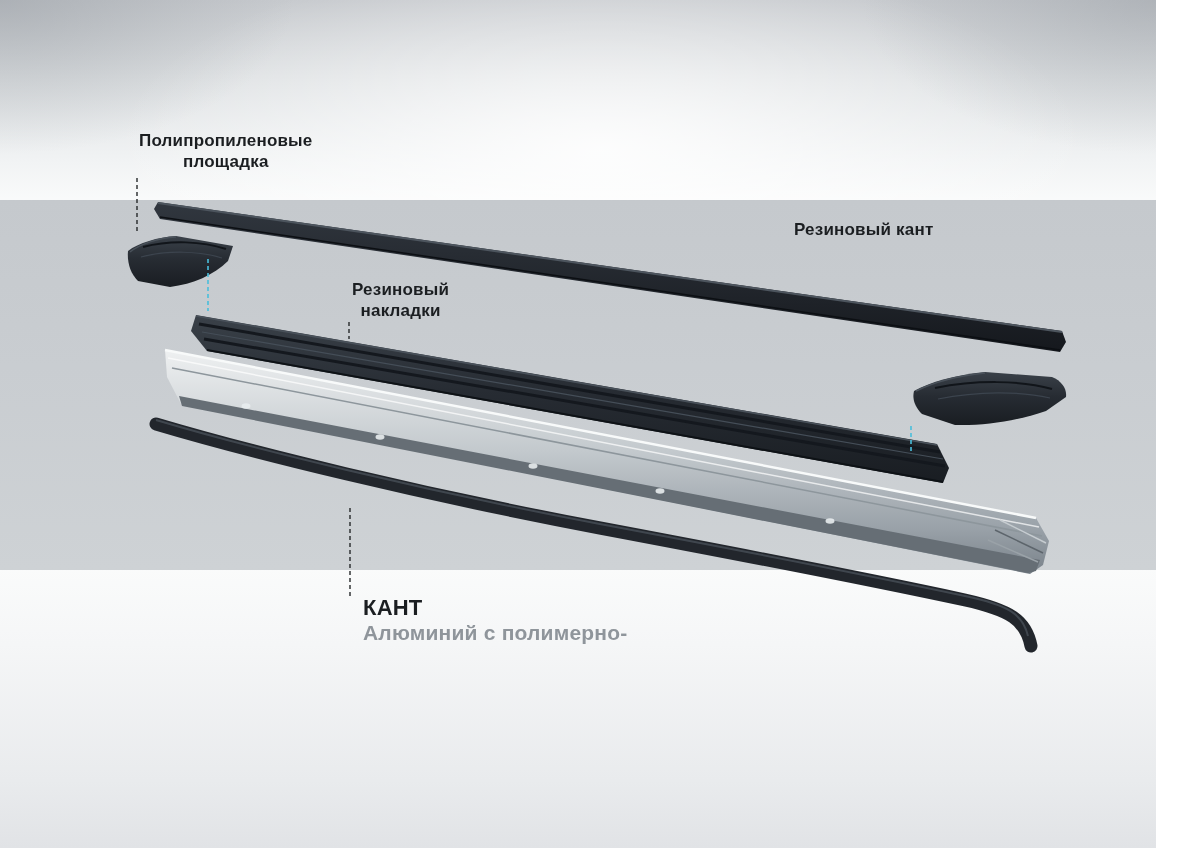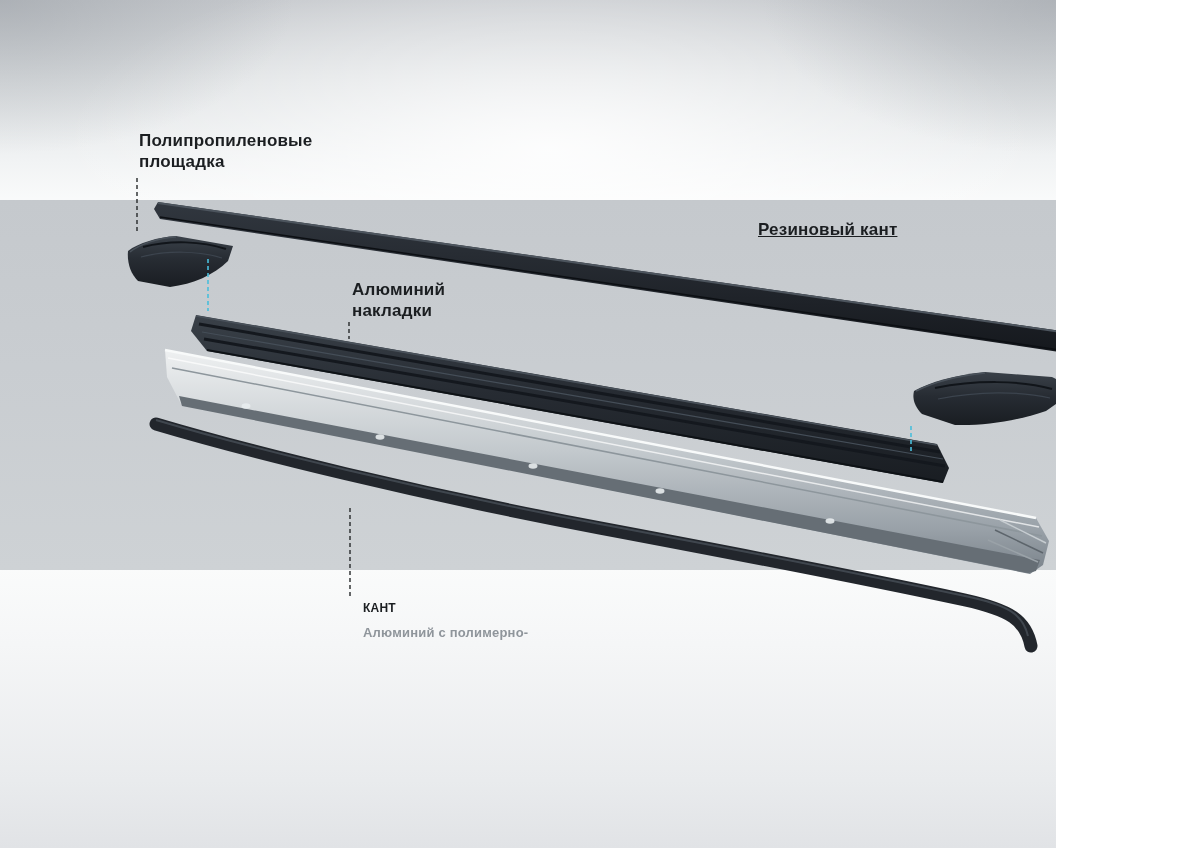--- a/index.html
+++ b/index.html
@@ -1,43 +1,44 @@
 <!DOCTYPE html>
 <html><head>
 <meta charset="utf-8">
 <style>
   html,body { margin:0; padding:0; }
   .stage {
     position:relative;
-    width:1056px; height:848px;
+    width:1156px; height:848px;
     overflow:hidden;
     font-family:"Liberation Sans", sans-serif;
     background:
       radial-gradient(420px 220px at 0% 0%, rgba(140,146,153,0.45), rgba(140,146,153,0) 70%),
       radial-gradient(420px 220px at 100% 0%, rgba(140,146,153,0.40), rgba(140,146,153,0) 70%),
       radial-gradient(700px 280px at 52% 150px, rgba(255,255,255,0.85), rgba(255,255,255,0) 70%),
       linear-gradient(180deg,
         #c7cace 0%, #dde0e2 9%, #f1f3f4 19%, #fafbfb 24%,
         #fafbfb 67%, #f5f6f7 76%, #e9ebed 92%, #e1e3e6 100%);
+    text-align: center;
   }
   .band {
     position:absolute; left:0; top:200px; width:1200px; height:370px;
     background:linear-gradient(180deg, #c5c9cd 0%, #c9cdd1 45%, #ced2d5 100%);
   }
   svg.scene { position:absolute; left:0; top:0; }
   .lbl {
     position:absolute;
     font-weight:700; font-size:17px; line-height:21px;
     color:#1b1e21; letter-spacing:0.2px;
     white-space:nowrap;
   }
   .lbl span { display:block; }
-  .kant-title { font-size:12px; line-height:22px; }
+  .kant-title { font-size:22px; line-height:22px; }
   .kant-sub {
-    position:absolute; font-weight:700; font-size:13px; line-height:22px;
+    position:absolute; font-weight:700; font-size:21px; line-height:22px;
     color:#8f959b; letter-spacing:0.2px; white-space:nowrap;
   }
   .kant-sub span { display:block; }
 </style>
 </head>
 <body>
 
 <div class="stage">
   <div class="band"></div>
 
@@ -115,26 +116,26 @@
     <line x1="350" y1="508" x2="350" y2="597" stroke="#26282a" stroke-width="1.4" stroke-dasharray="4 3"></line>
     <line x1="208" y1="259" x2="208" y2="311" stroke="#49bedb" stroke-width="1.6" stroke-dasharray="4 3"></line>
     <line x1="911" y1="426" x2="911" y2="454" stroke="#49bedb" stroke-width="1.6" stroke-dasharray="4 3"></line>
   </svg>
 
   <div class="lbl" style="left:139px; top:130px;">
     <span>Полипропиленовые</span>
     <span>площадка</span>
   </div>
 
-  <div class="lbl" style="left:758px; top:219px;text-decoration:underline;">
+  <div class="lbl" style="left:794px; top:219px;">
     <span>Резиновый кант</span>
   </div>
 
   <div class="lbl" style="left:352px; top:279px;">
-    <span>Алюминий</span>
+    <span>Резиновый</span>
     <span>накладки</span>
   </div>
 
 
   <div class="lbl kant-title" style="left:363px; top:597px;">
     <span>КАНТ</span>
   </div>
 
   <div class="kant-sub" style="left:363px; top:622px;">
     <span>Алюминий с полимерно-</span>

